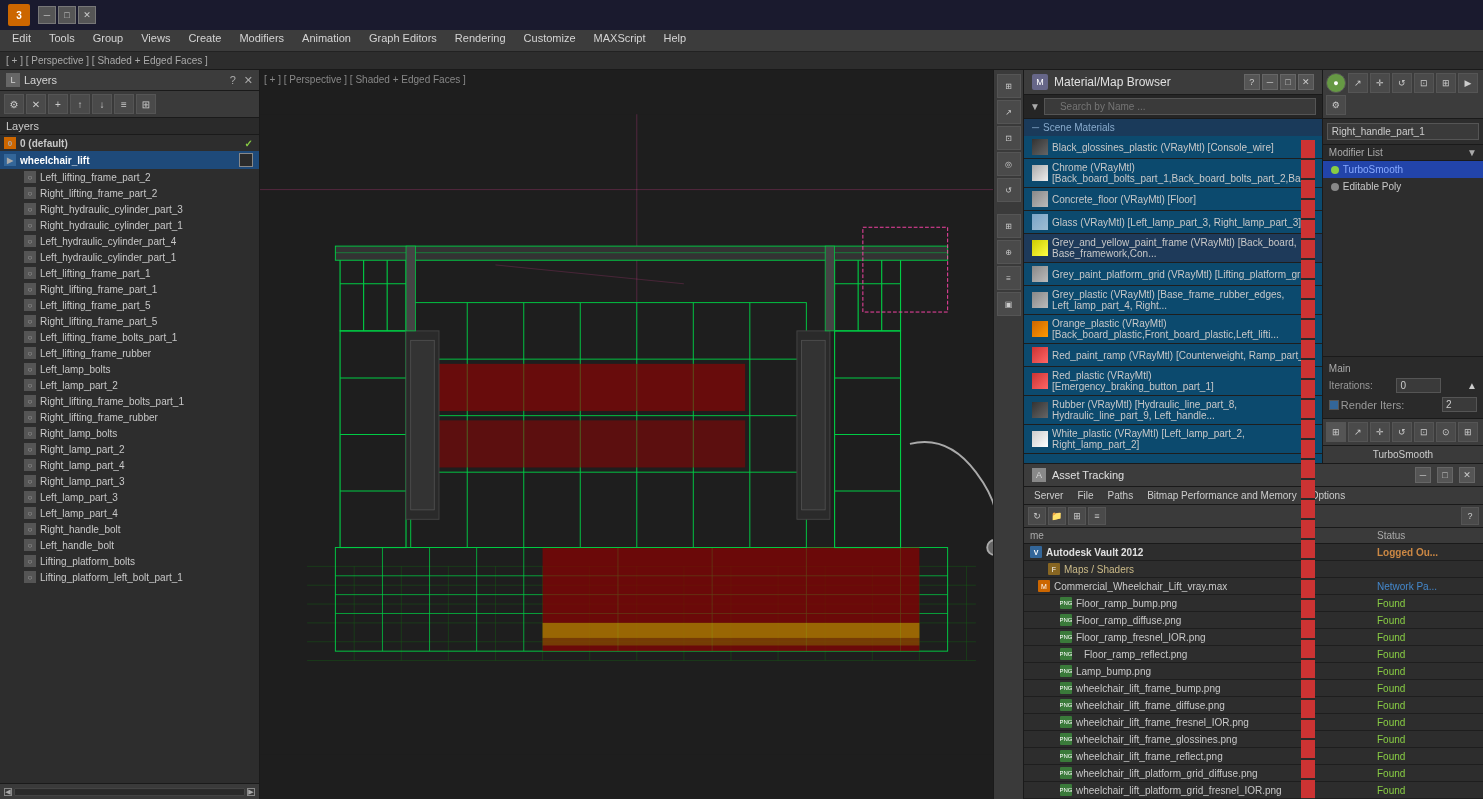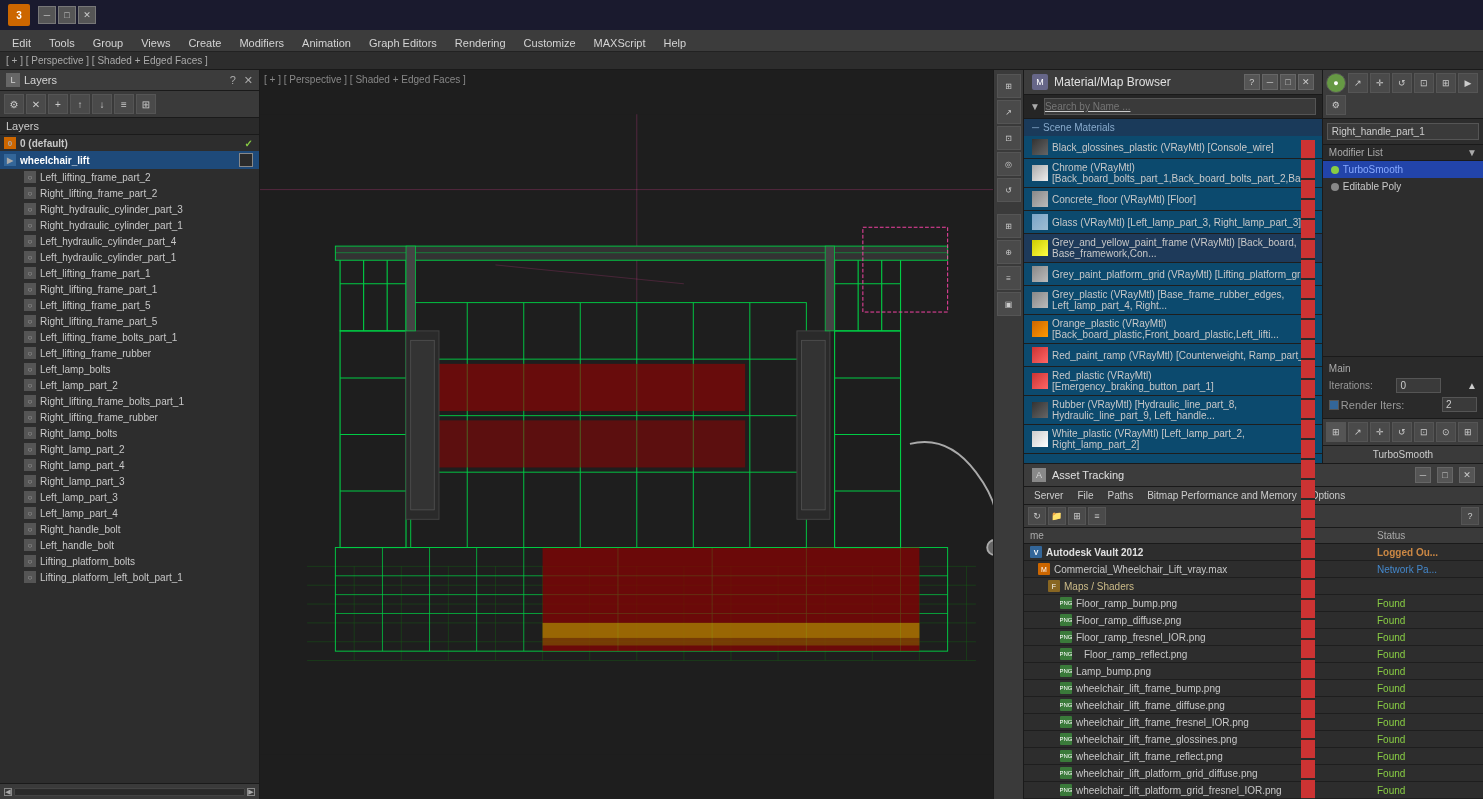--- a/index.html
+++ b/index.html
@@ -49,21 +49,21 @@
       font-size: 9px;
       display: flex; align-items: center; justify-content: center;
       cursor: pointer;
     }
 
     
     #menu-bar {
       background: #3c3c3c;
       height: 22px;
       display: flex;
-      align-items: flex-end;
+      align-items: flex-start;
       padding: 0 4px;
       gap: 2px;
       border-bottom: 1px solid #222;
     }
     #menu-bar .menu-item {
       padding: 2px 8px;
       cursor: pointer;
       color: #d4d4d4;
       font-size: 11px;
     }
@@ -762,21 +762,21 @@
           <div class="win-controls">
             <div class="win-btn">?</div>
             <div class="win-btn">─</div>
             <div class="win-btn">□</div>
             <div class="win-btn">✕</div>
           </div>
         </div>
 
         <div id="mat-search">
           <span class="arrow">▼</span>
-          <input type="text" style="flex: 1 1 0%; background: rgb(58, 58, 58); border: 1px solid rgb(85, 85, 85); color: rgb(204, 204, 204); font-size: 10px; padding: 2px 0; outline: none; text-decoration: underline;" placeholder="Search by Name ...">
+          <input type="text" style="flex: 1 1 0%; background: rgb(58, 58, 58); border: 1px solid rgb(85, 85, 85); color: rgb(204, 204, 204); font-size: 10px; padding: 2px 15px; outline: none;" placeholder="Search by Name ...">
         </div>
 
         <div id="scene-materials-header">
           <span style="color:#88aacc;">─</span>
           <span>Scene Materials</span>
         </div>
 
         <div id="materials-list">
           <div class="material-item">
             <div class="mat-swatch swatch-dark"></div>
@@ -930,36 +930,36 @@
       <div style="flex:1; overflow-y:auto; background:#2d2d2d; max-height:300px;">
 
         <div style="display:grid; grid-template-columns: 1fr 100px; padding:2px 6px; font-size:10px; color:#e0e0e0; border-bottom:1px solid #1e1e1e; align-items:center; font-weight:bold;">
           <div style="display:flex; align-items:center; gap:4px;">
             <div style="width:12px; height:12px; background:#336699; color:white; border-radius:1px; display:flex; align-items:center; justify-content:center; font-size:7px; flex-shrink:0;">V</div>
             <span>Autodesk Vault 2012</span>
           </div>
           <span style="color:#cc8844;">Logged Ou...</span>
         </div>
 
+        <div style="display:grid; grid-template-columns: 1fr 100px; padding:2px 6px; padding-left:24px; font-size:10px; color:#ccbb88; border-bottom:1px solid #1e1e1e; align-items:center;">
+          <div style="display:flex; align-items:center; gap:4px;">
+            <div style="width:12px; height:12px; background:#886622; color:white; border-radius:1px; display:flex; align-items:center; justify-content:center; font-size:7px; flex-shrink:0;">F</div>
+            <span>Maps / Shaders</span>
+          </div>
+          <span></span>
+        </div>
+
         <div style="display:grid; grid-template-columns: 1fr 100px; padding:2px 6px; padding-left:14px; font-size:10px; color:#c8c8c8; border-bottom:1px solid #1e1e1e; align-items:center;">
           <div style="display:flex; align-items:center; gap:4px;">
             <div style="width:12px; height:12px; background:#cc6600; color:white; border-radius:1px; display:flex; align-items:center; justify-content:center; font-size:7px; flex-shrink:0;">M</div>
             <span>Commercial_Wheelchair_Lift_vray.max</span>
           </div>
           <span style="color:#4488cc;">Network Pa...</span>
         </div>
 
-        <div style="display:grid; grid-template-columns: 1fr 100px; padding:2px 6px; padding-left:24px; font-size:10px; color:#ccbb88; border-bottom:1px solid #1e1e1e; align-items:center;">
-          <div style="display:flex; align-items:center; gap:4px;">
-            <div style="width:12px; height:12px; background:#886622; color:white; border-radius:1px; display:flex; align-items:center; justify-content:center; font-size:7px; flex-shrink:0;">F</div>
-            <span>Maps / Shaders</span>
-          </div>
-          <span></span>
-        </div>
-
         <div style="display:grid; grid-template-columns: 1fr 100px; padding:2px 6px; padding-left:36px; font-size:10px; color:#c8c8c8; border-bottom:1px solid #1e1e1e; align-items:center;">
           <div style="display:flex; align-items:center; gap:4px;">
             <div style="width:12px; height:12px; background:#3a7a3a; color:white; border-radius:1px; display:flex; align-items:center; justify-content:center; font-size:6px; flex-shrink:0;">PNG</div>
             <span>Floor_ramp_bump.png</span>
           </div>
           <span style="color:#88cc44;">Found</span>
         </div>
 
         <div style="display:grid; grid-template-columns: 1fr 100px; padding:2px 6px; padding-left:36px; font-size:10px; color:#c8c8c8; border-bottom:1px solid #1e1e1e; align-items:center;">
           <div style="display:flex; align-items:center; gap:4px;">

